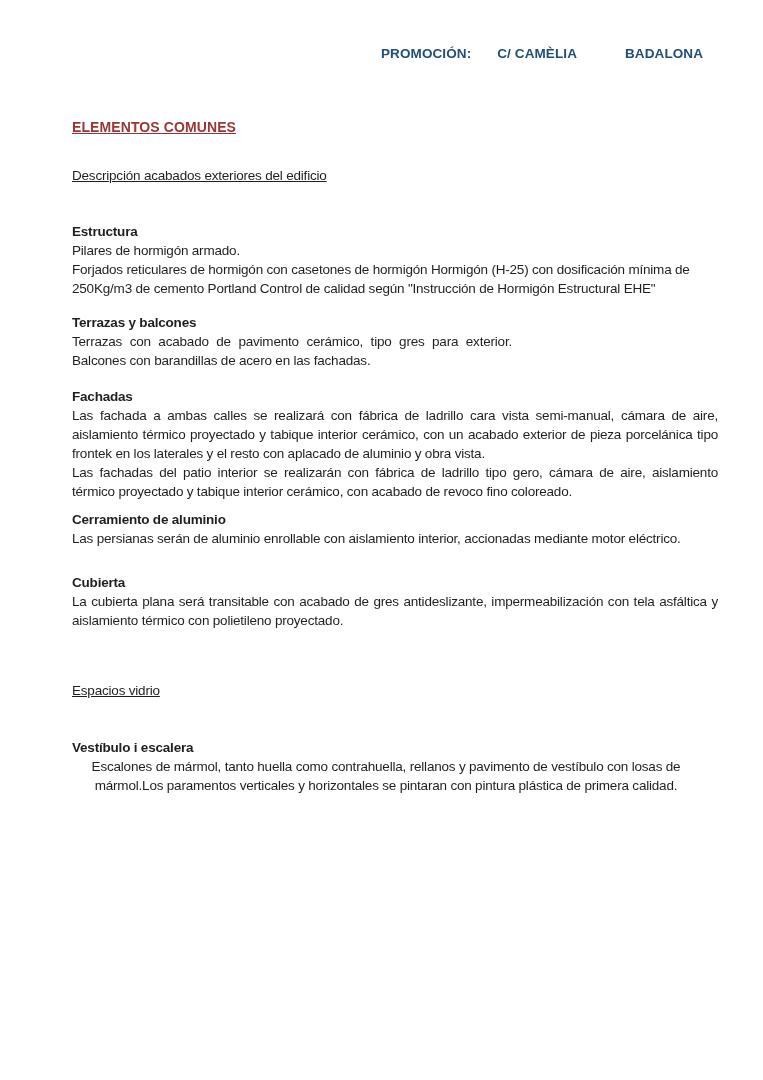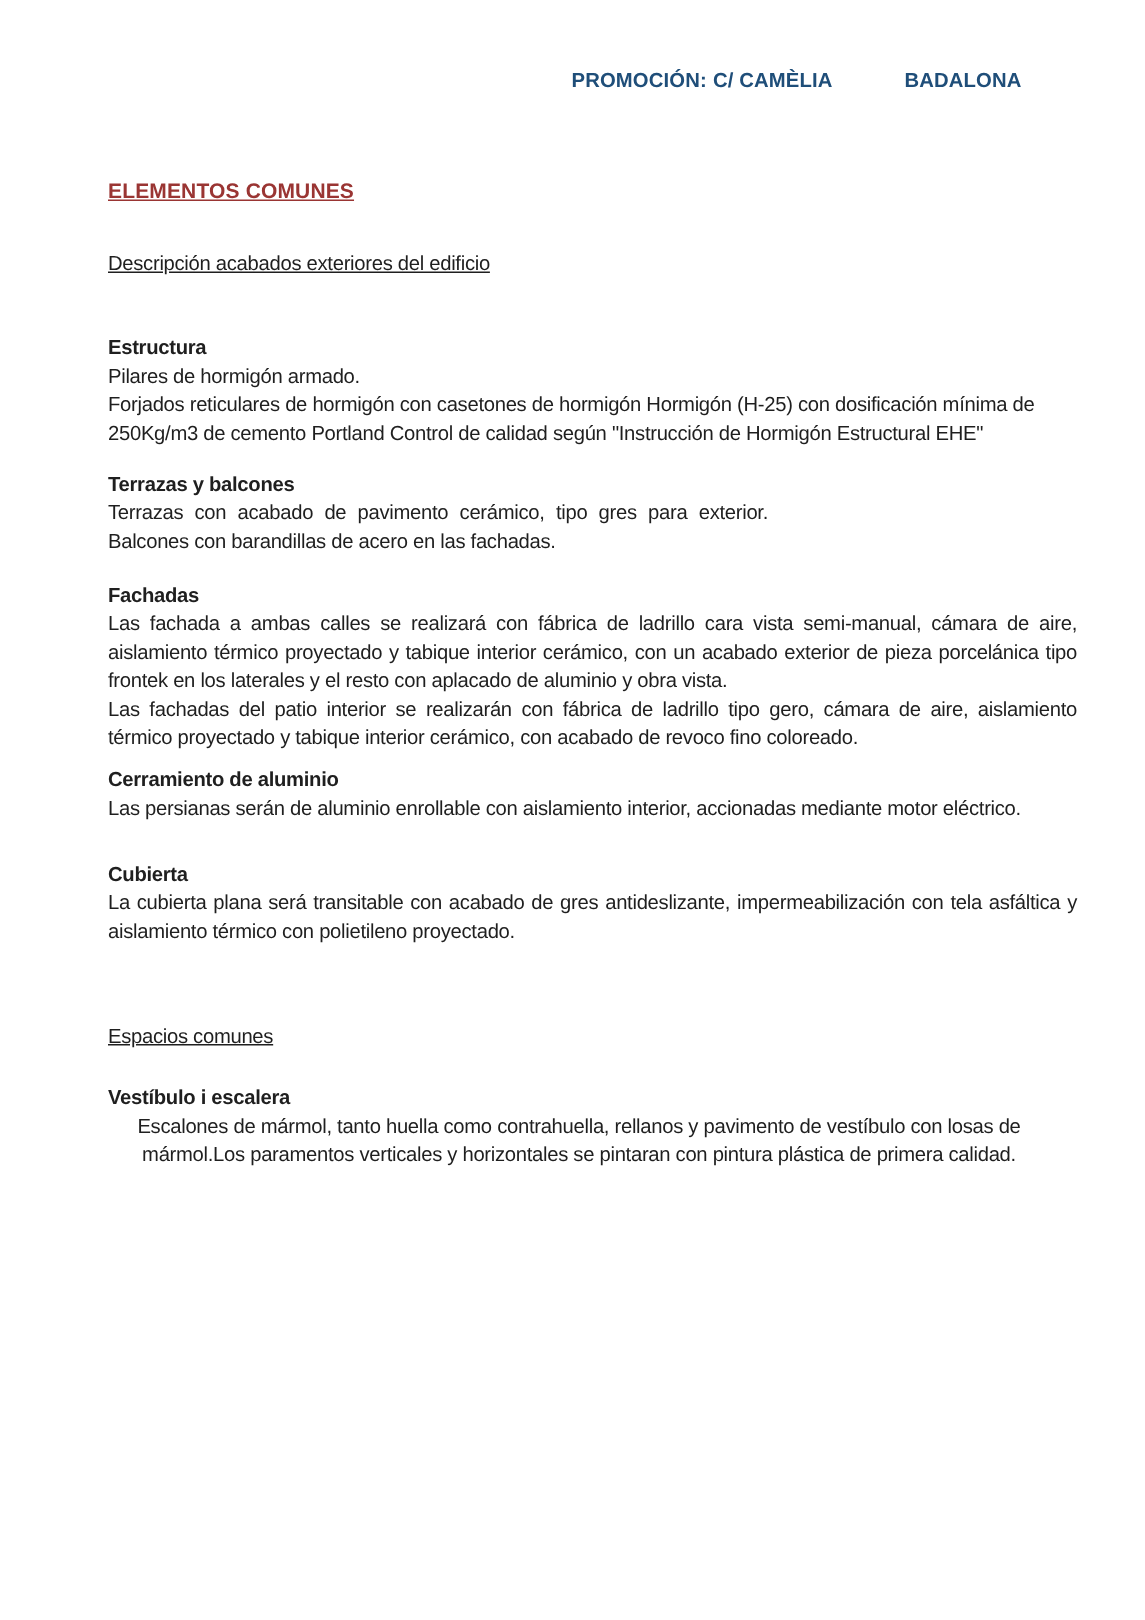--- a/index.html
+++ b/index.html
@@ -22,21 +22,21 @@
   .header {
     position: absolute;
     top: 46px;
     left: 381px;
     font-size: 13.5px;
     font-weight: 700;
     color: var(--header-blue);
     letter-spacing: 0.1px;
     white-space: nowrap;
   }
-  .header .street { margin-left: 4px; }
+  .header .street { margin-left: 26px; }
   .header .city { margin-left: 48px; margin-top: 40px; }
   .doc {
     position: absolute;
     top: 118px;
     left: 72px;
     width: 646px;
     font-size: 13.5px;
     line-height: 19px;
     letter-spacing: -0.2px;
   }
@@ -53,21 +53,21 @@
   }
   .section { margin-top: 16px; }
   .section-heading { font-weight: 700; }
   .doc p { margin: 0; }
   .mt-estructura { margin-top: 37px; }
   .mt-terrazas   { margin-top: 15px; }
   .mt-fachadas   { margin-top: 17px; }
   .mt-cerramiento{ margin-top: 9px; }
   .mt-cubierta   { margin-top: 25px; }
   .mt-espacios   { margin-top: 51px; }
-  .mt-vestibulo  { margin-top: 22px; }
+  .mt-vestibulo  { margin-top: 38px; }
   .just { text-align: justify; }
   .narrow { width: 440px; text-align: justify; }
   .vest-width { width: 628px; text-align: center; }
 </style>
 </head>
 <body>
 
 <div class="page">
 
   <div class="header">
@@ -100,21 +100,21 @@
     <div class="section mt-cerramiento">
       <div class="section-heading">Cerramiento de aluminio</div>
       <p class="just">Las persianas serán de aluminio enrollable con aislamiento interior, accionadas mediante motor eléctrico.</p>
     </div>
 
     <div class="section mt-cubierta">
       <div class="section-heading">Cubierta</div>
       <p class="just">La cubierta plana será transitable con acabado de gres antideslizante, impermeabilización con tela asfáltica y aislamiento térmico con polietileno  proyectado.</p>
     </div>
 
-    <div class="subtitle mt-espacios">Espacios comunes</div>
+    <div class="subtitle mt-espacios">Espacios vidrio</div>
 
     <div class="section mt-vestibulo">
       <div class="section-heading">Vestíbulo i escalera</div>
       <p class="vest-width">Escalones de mármol, tanto huella como contrahuella, rellanos y pavimento de vestíbulo con losas de mármol.Los paramentos verticales y horizontales se pintaran con pintura plástica de primera calidad.</p>
     </div>
 
   </div>
 </div>
 
 </body></html>

